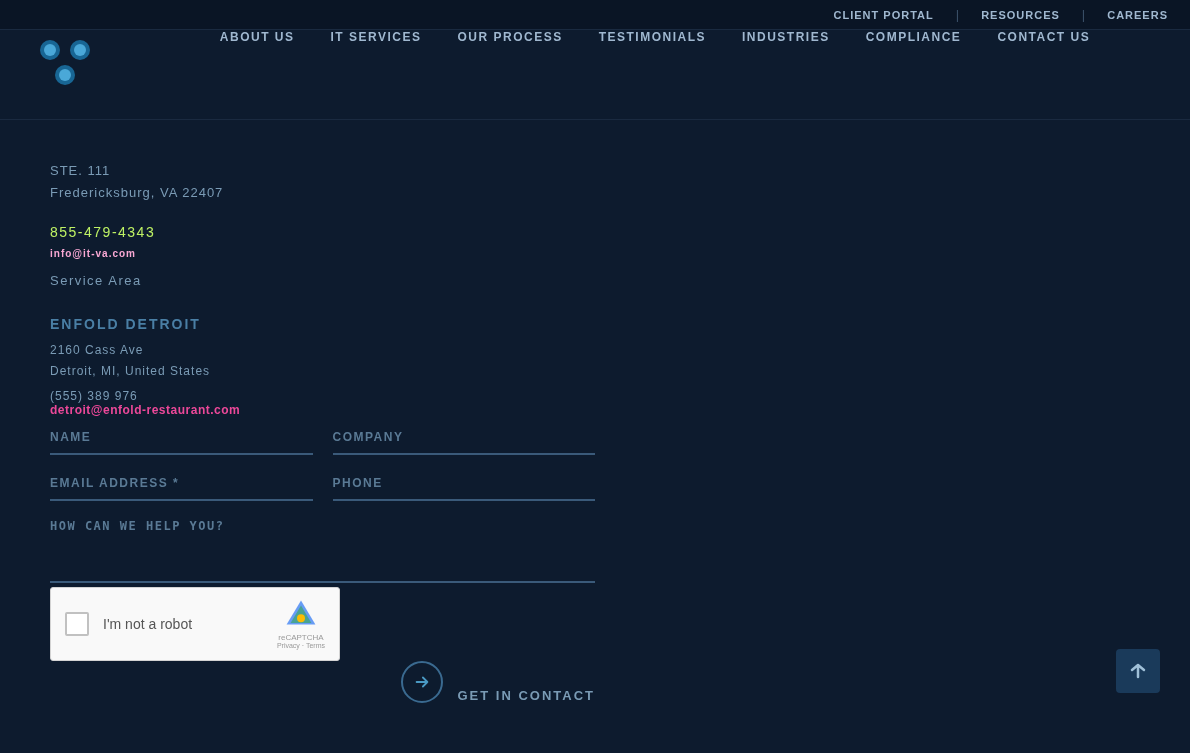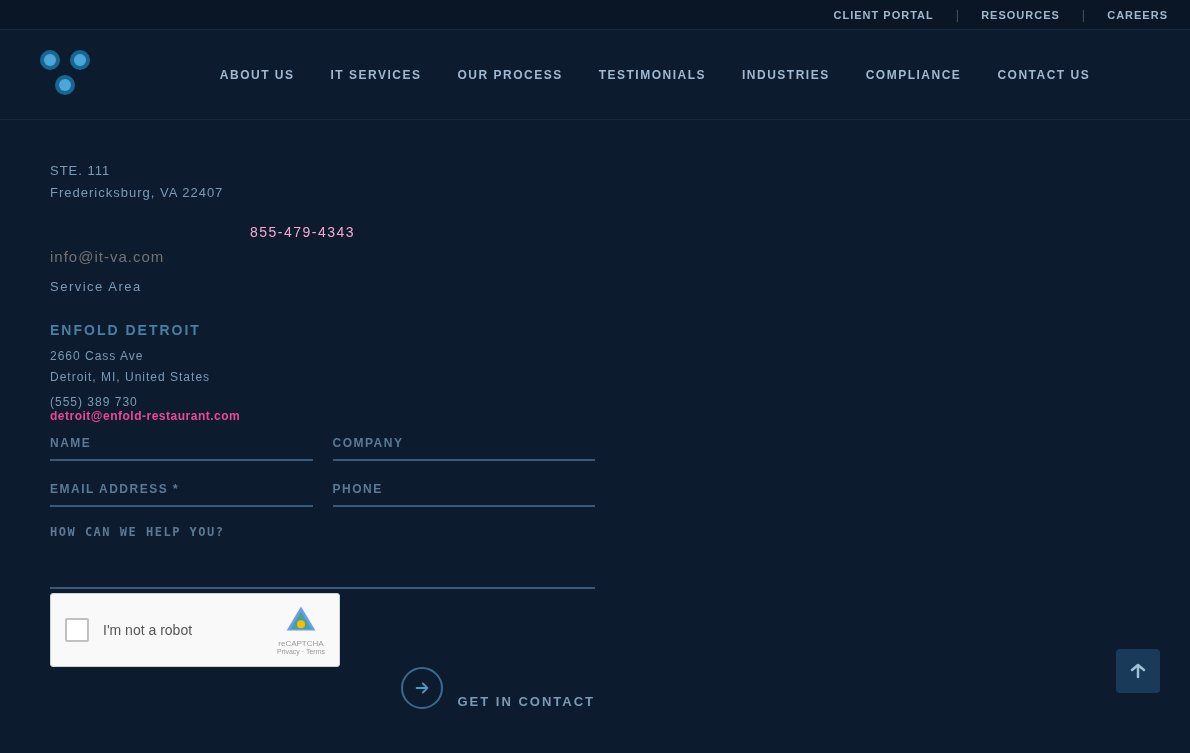--- a/index.html
+++ b/index.html
@@ -32,21 +32,21 @@
     }
     .top-bar-separator {
       color: #3a5068;
       font-size: 13px;
     }
 
     
     .main-nav {
       background-color: #0d1b2e;
       display: flex;
-      align-items: center;
+      align-items: flex-start;
       height: 90px;
       padding: 0 30px;
       border-bottom: 1px solid #1a2a40;
     }
     .logo-area {
       display: flex;
       align-items: center;
       margin-right: 40px;
       cursor: pointer;
     }
@@ -93,32 +93,31 @@
     }
     .contact-address {
       font-size: 13px;
       color: #7a9bb5;
       letter-spacing: 1px;
       line-height: 1.7;
       font-weight: 400;
     }
     .contact-phone {
       font-size: 14px;
-      color: #f9a8d4;
+      color: #bef264;
       letter-spacing: 1.5px;
       margin-top: 20px;
       font-weight: 400;
-      text-align: center;
     }
     .contact-email {
-      font-size: 15px;
-      color: #737373;
+      font-size: 10px;
+      color: #f9a8d4;
       letter-spacing: 1px;
       margin-top: 8px;
-      font-weight: 400;
+      font-weight: 700;
     }
     .service-area {
       font-size: 13px;
       color: #7a9bb5;
       letter-spacing: 1.5px;
       margin-top: 14px;
       font-weight: 400;
     }
 
     
@@ -354,23 +353,23 @@
     <div class="contact-info-block">
       <div class="contact-address">STE. 111</div>
       <div class="contact-address">Fredericksburg, VA 22407</div>
     </div>
     <div class="contact-phone">855-479-4343</div>
     <div class="contact-email">info@it-va.com</div>
     <div class="service-area">Service Area</div>
 
     <div class="office-block">
       <div class="office-title">ENFOLD DETROIT</div>
-      <div class="office-address">2660 Cass Ave</div>
+      <div class="office-address">2160 Cass Ave</div>
       <div class="office-address">Detroit, MI, United States</div>
-      <div class="office-phone">(555) 389 730</div>
+      <div class="office-phone">(555) 389 976</div>
       <div class="office-email">detroit@enfold-restaurant.com</div>
     </div>
   </div>
 
   <div class="right-col">
     <div class="form-row">
       <div class="form-group">
         <input type="text" class="form-input" placeholder="Name" style="">
       </div>
       <div class="form-group">

